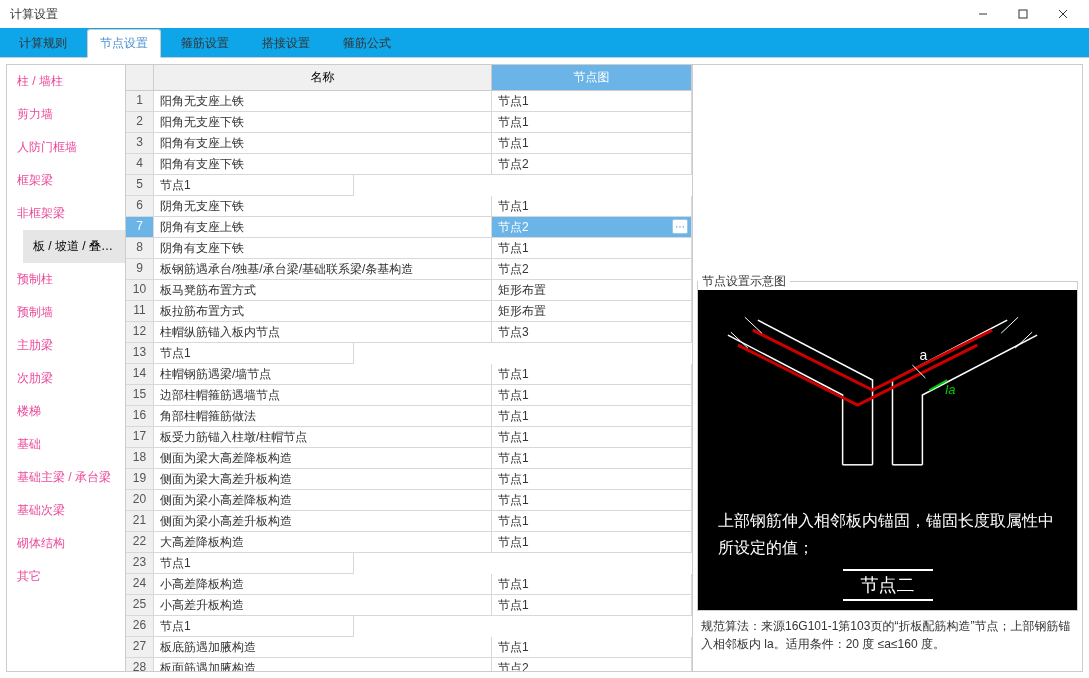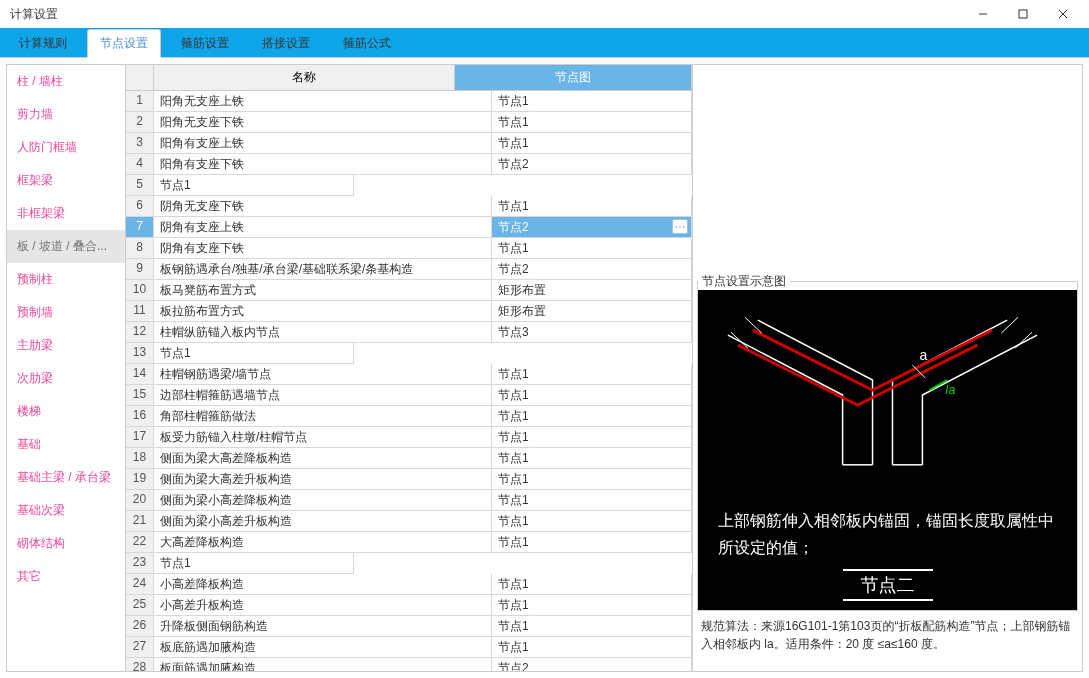--- a/index.html
+++ b/index.html
@@ -66,21 +66,22 @@
 .sidebar-item {
   padding: 8px 10px;
   cursor: pointer;
   color: #ec4899;
   white-space: nowrap;
   overflow: hidden;
   text-overflow: ellipsis;
 }
 .sidebar-item.selected {
   background: #e6e6e6;
-  color: #737373;
+  color: #000000;
+  margin-left: 16px;
 }
 .center {
   flex: 1;
   border: 1px solid #ccc;
   border-left: none;
   overflow: hidden;
   display: flex;
   flex-direction: column;
 }
 .gridhead {
@@ -88,21 +89,21 @@
   background: #f0f0f0;
 }
 .gridhead .hcell {
   border-bottom: 1px solid #ccc;
   text-align: center;
   padding: 4px 0;
   font-size: 12px;
 }
 .hcell.row-head { width: 28px; border-right: 1px solid #ccc; }
 .hcell.name { flex: 1; border-right: 1px solid #ccc; }
-.hcell.node { width: 237px; background: #6bb4e8; color: #fff; border-right: 1px solid #ccc; }
+.hcell.node { width: 200px; background: #6bb4e8; color: #fff; border-right: 1px solid #ccc; }
 .gridbody { flex: 1; overflow-y: auto; }
 .grow { display: flex; height: 21px; align-items: stretch; }
 .grow .rcell {
   border-bottom: 1px solid #d8d8d8;
   border-right: 1px solid #d8d8d8;
   padding: 2px 6px;
   font-size: 12px;
   color: #333;
   white-space: nowrap;
   overflow: hidden;
@@ -353,21 +354,20 @@
           <div class="rcell rname">小高差降板构造</div>
           <div class="rcell rnode">节点1</div>
         </div>
         <div class="grow">
           <div class="rcell rn">25</div>
           <div class="rcell rname">小高差升板构造</div>
           <div class="rcell rnode">节点1</div>
         </div>
         <div class="grow">
           <div class="rcell rn">26</div>
-          <div class="rcell rname">升降板侧面钢筋构造</div>
           <div class="rcell rnode">节点1</div>
         </div>
         <div class="grow">
           <div class="rcell rn">27</div>
           <div class="rcell rname">板底筋遇加腋构造</div>
           <div class="rcell rnode">节点1</div>
         </div>
         <div class="grow">
           <div class="rcell rn">28</div>
           <div class="rcell rname">板面筋遇加腋构造</div>

